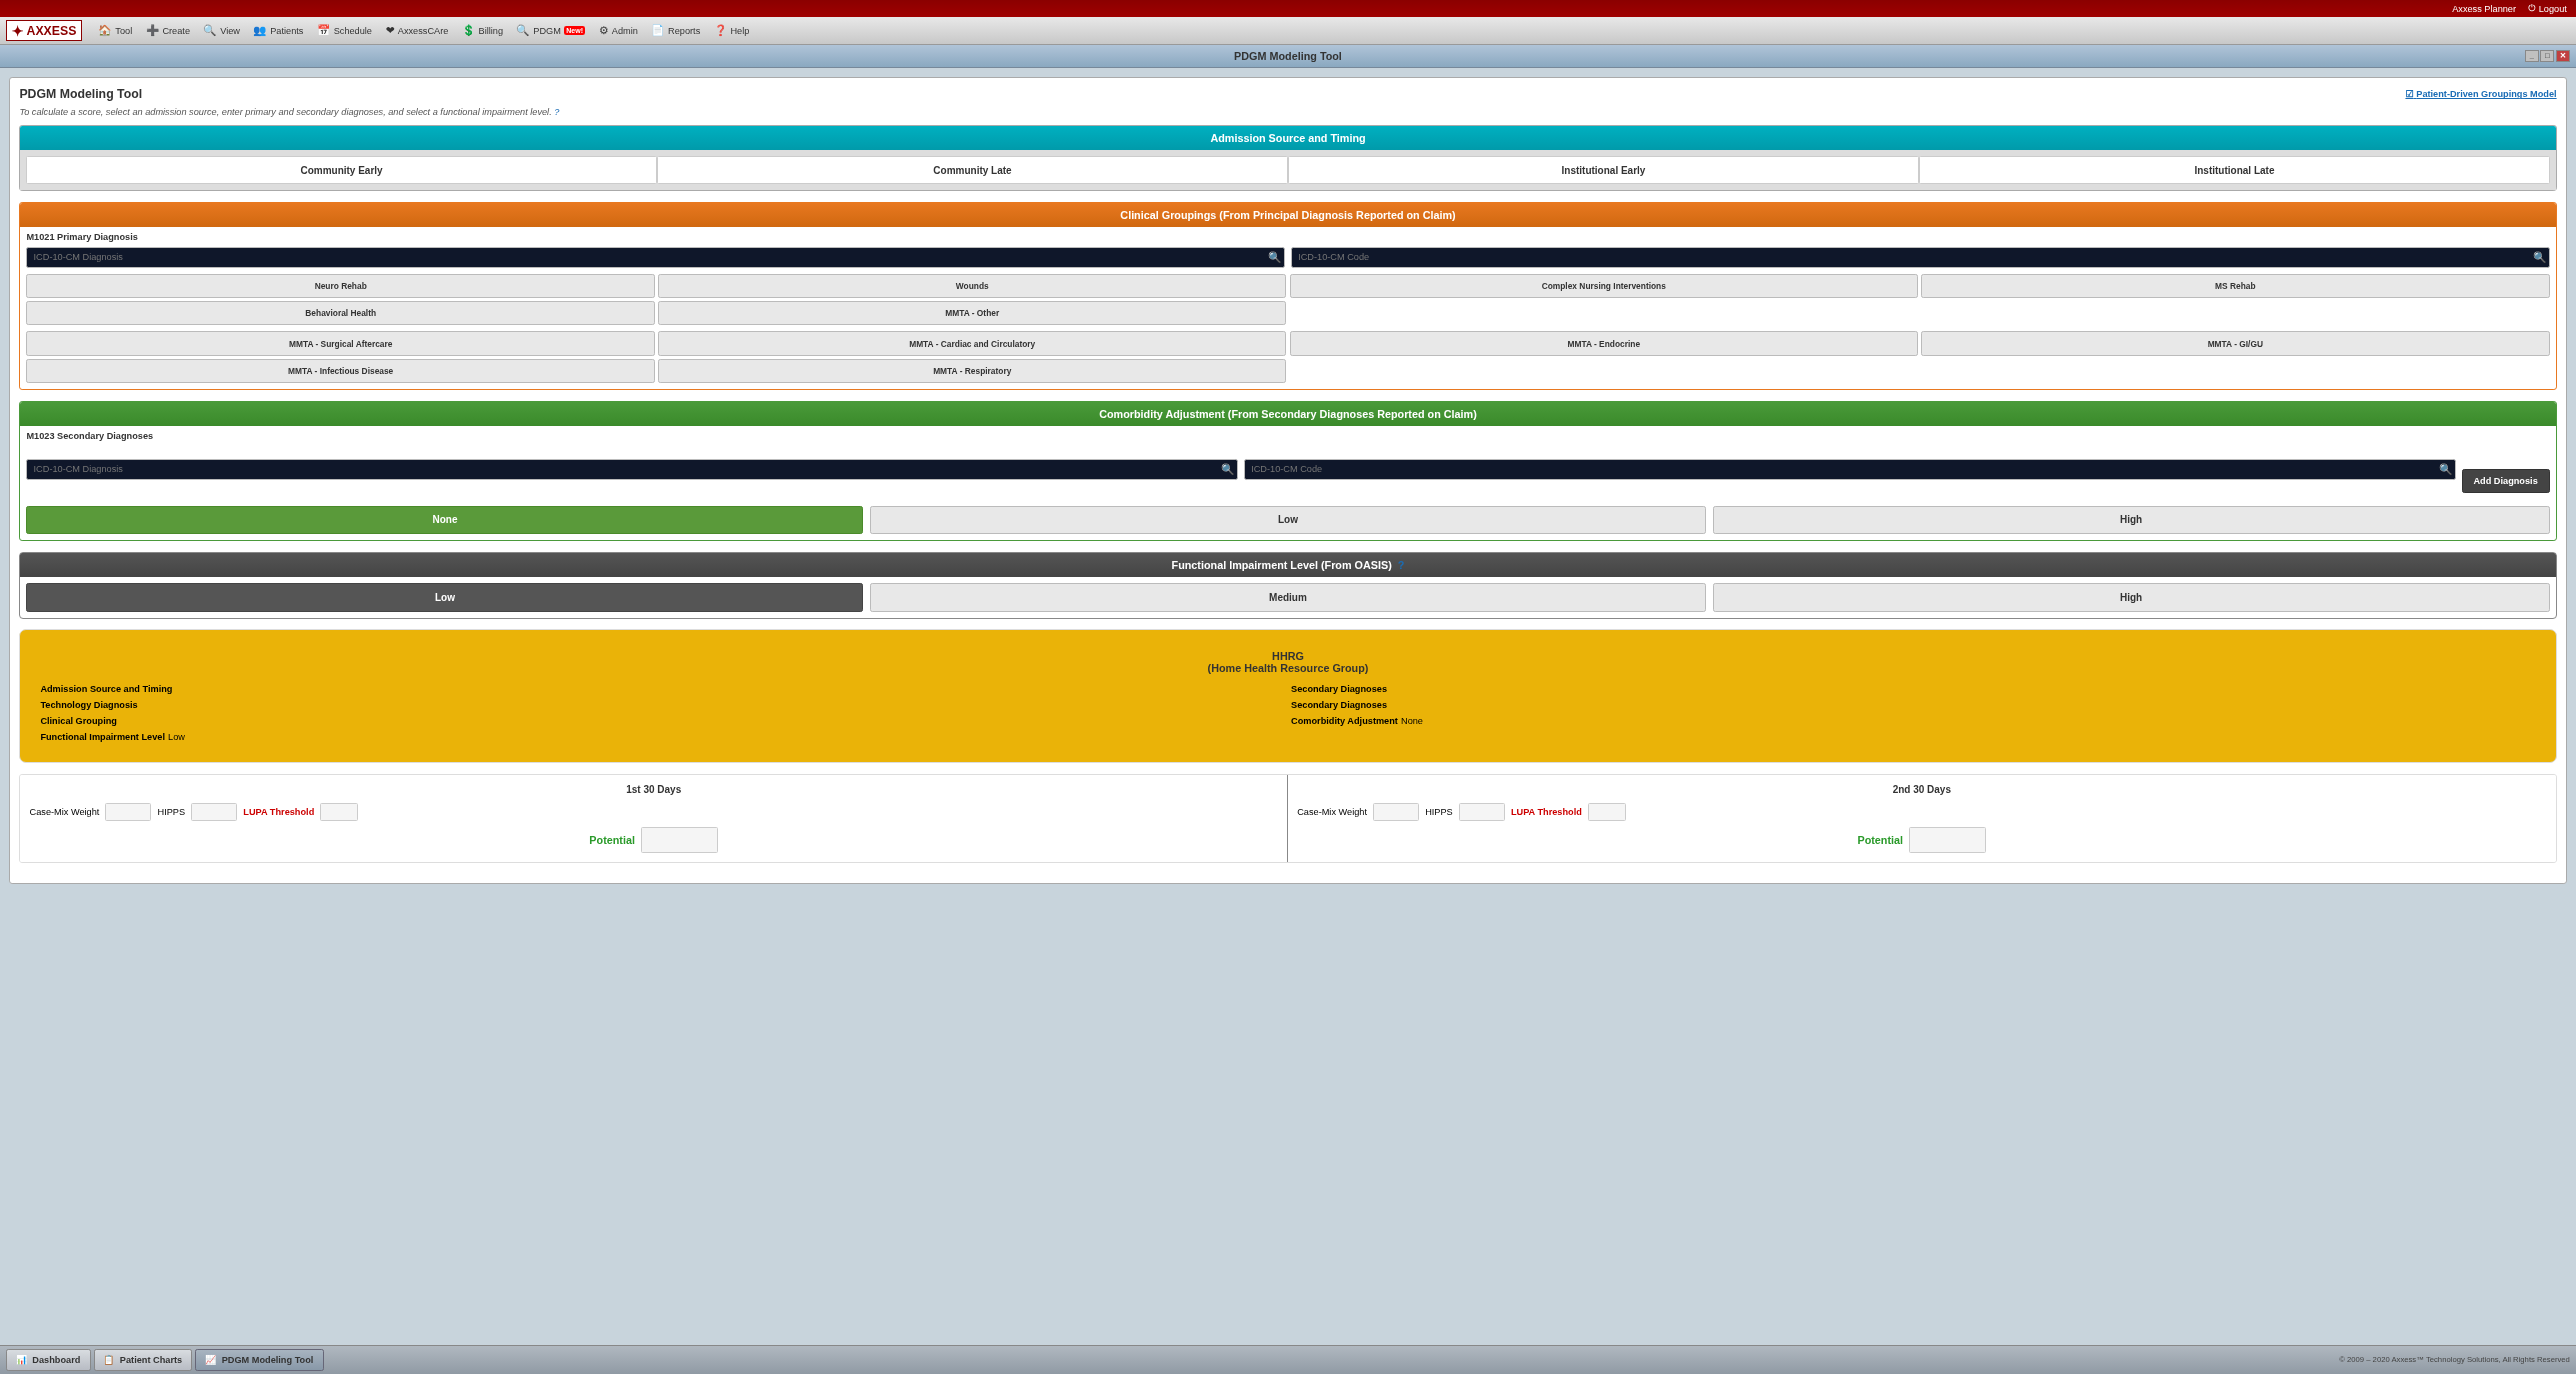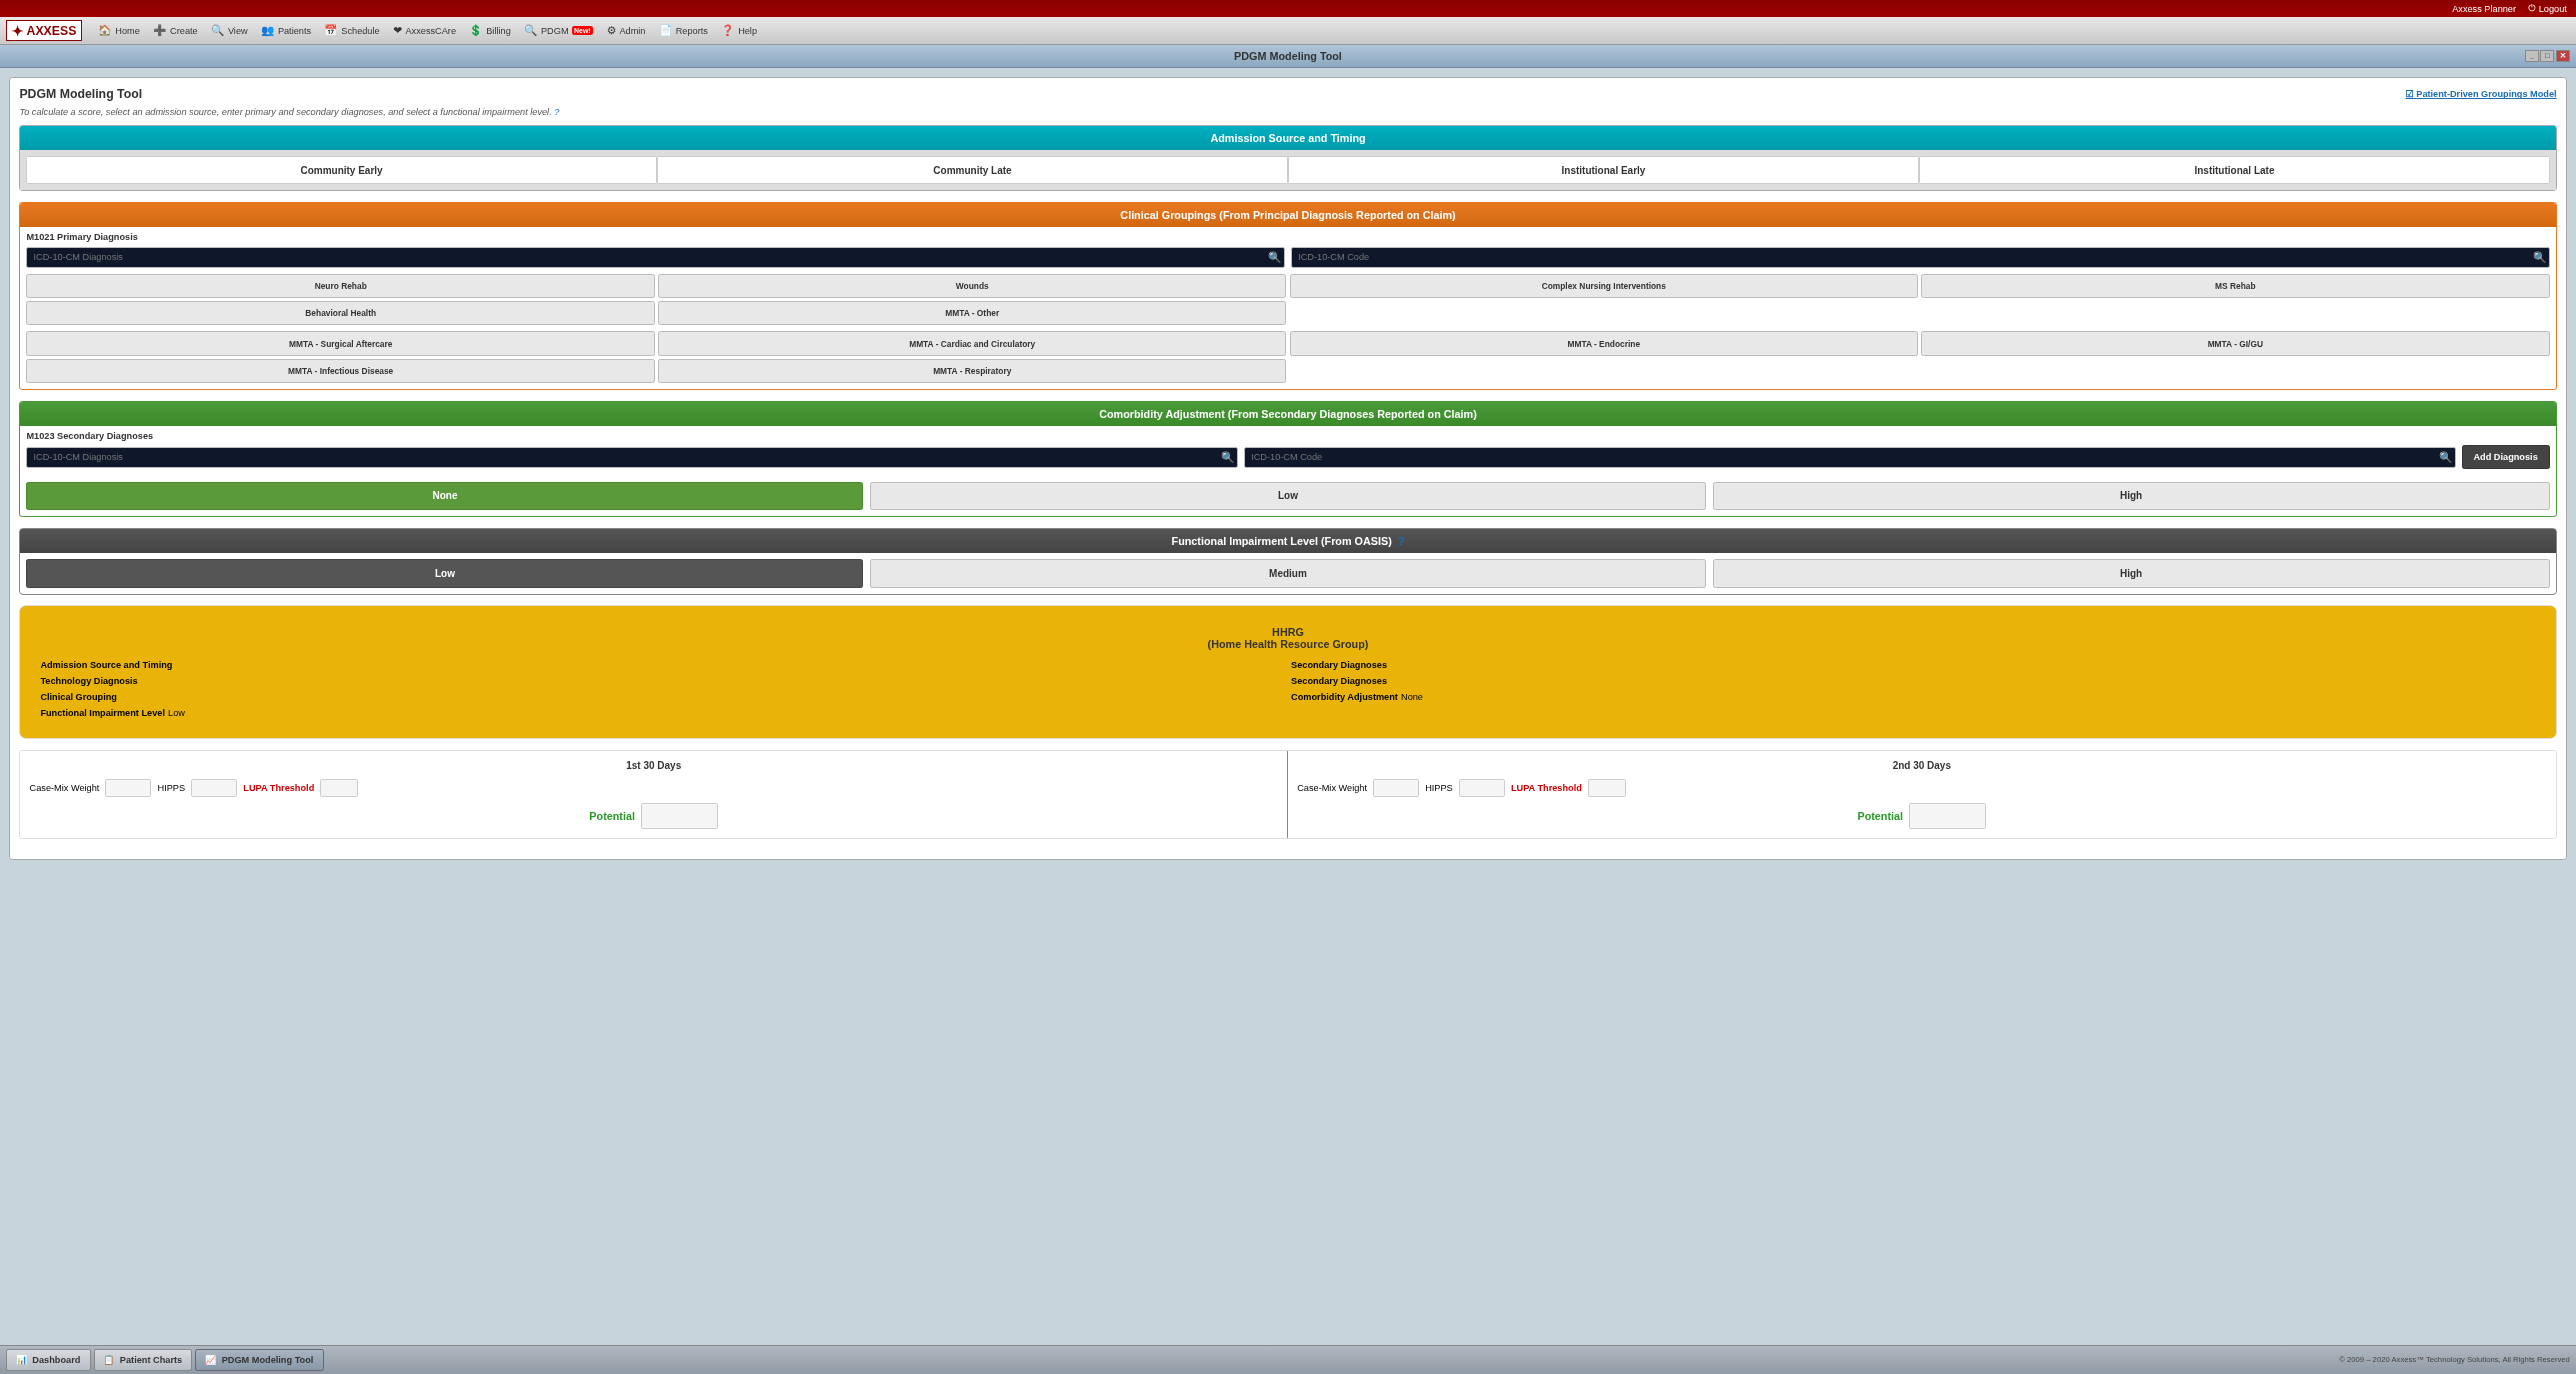--- a/index.html
+++ b/index.html
@@ -246,20 +246,21 @@
     .add-diag-btn {
       background: #444;
       color: white;
       border: 0.8px solid #333;
       padding: 6.1px 10.8px;
       cursor: pointer;
       border-radius: 2.3px;
       font-size: 9.2px;
       font-weight: bold;
       white-space: nowrap;
+      margin-top: 24px;
     }
     .comorbidity-search-row {
       display: flex;
       gap: 6.1px;
       padding: 3.1px 6.1px 6.1px 6.1px;
       align-items: center;
     }
 
     
     .functional-section { margin-bottom: 10.8px; border: 0.8px solid #888; border-radius: 4px; }
@@ -408,21 +409,21 @@
 
 <div class="nav-bar">
   <div class="nav-logo">
     <div class="logo-box">
       <span style="color:#8b0000; font-weight:bold; font-size:14px;">✦</span>
       <span class="logo-text">AXXESS</span>
     </div>
   </div>
   <div class="nav-item">
     <span class="nav-icon">🏠</span>
-    <span>Home</span>
+    <span>Tool</span>
   </div>
   <div class="nav-item">
     <span class="nav-icon">➕</span>
     <span>Create</span>
   </div>
   <div class="nav-item">
     <span class="nav-icon">🔍</span>
     <span>View</span>
   </div>
   <div class="nav-item">

